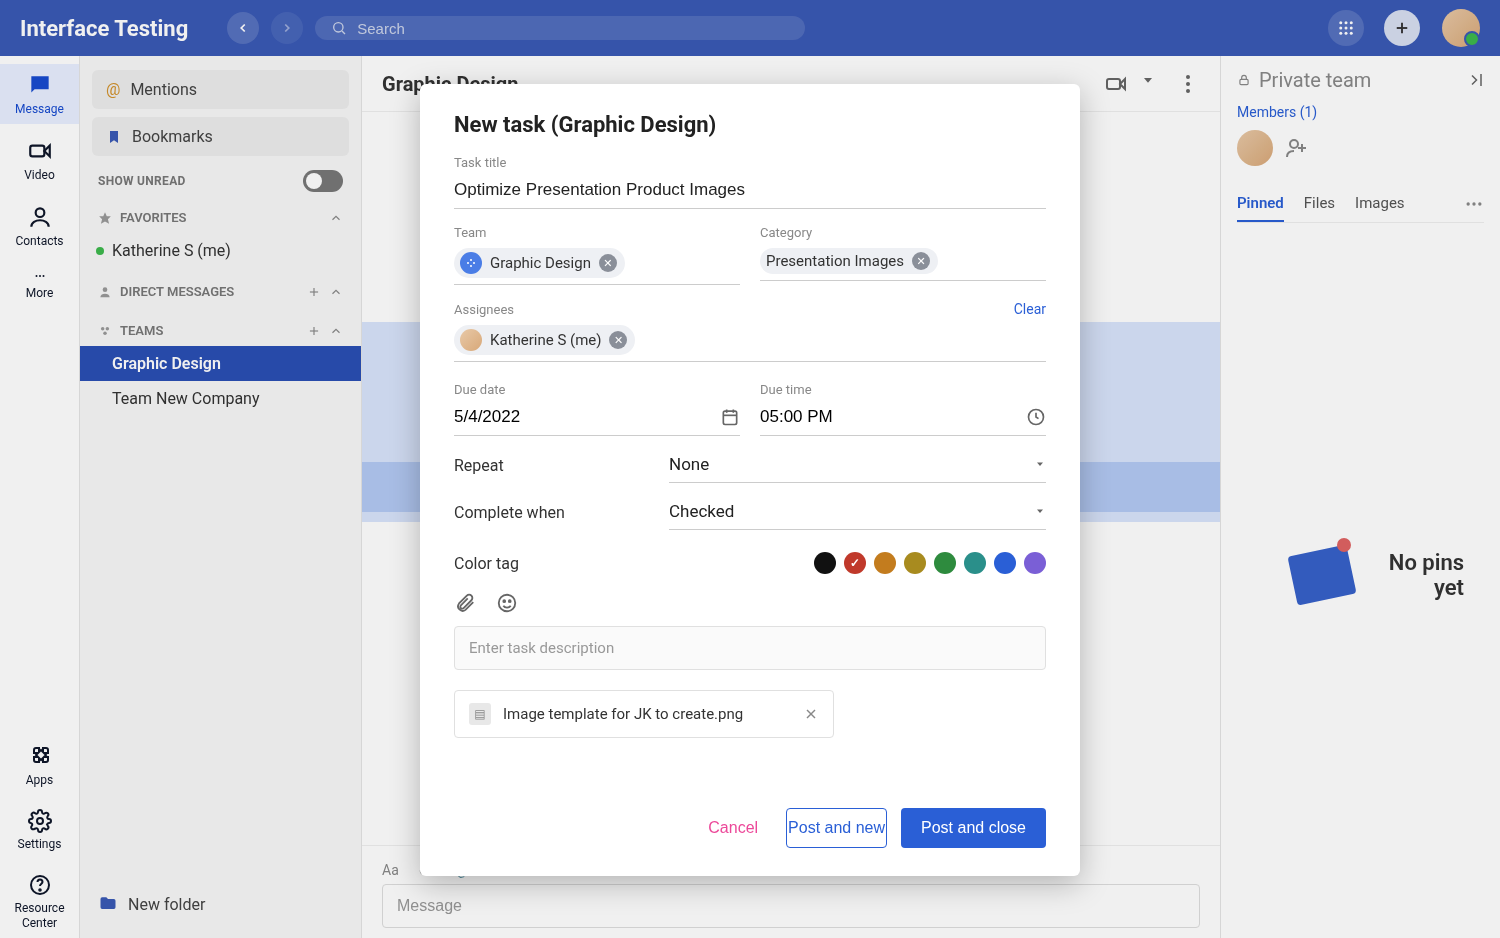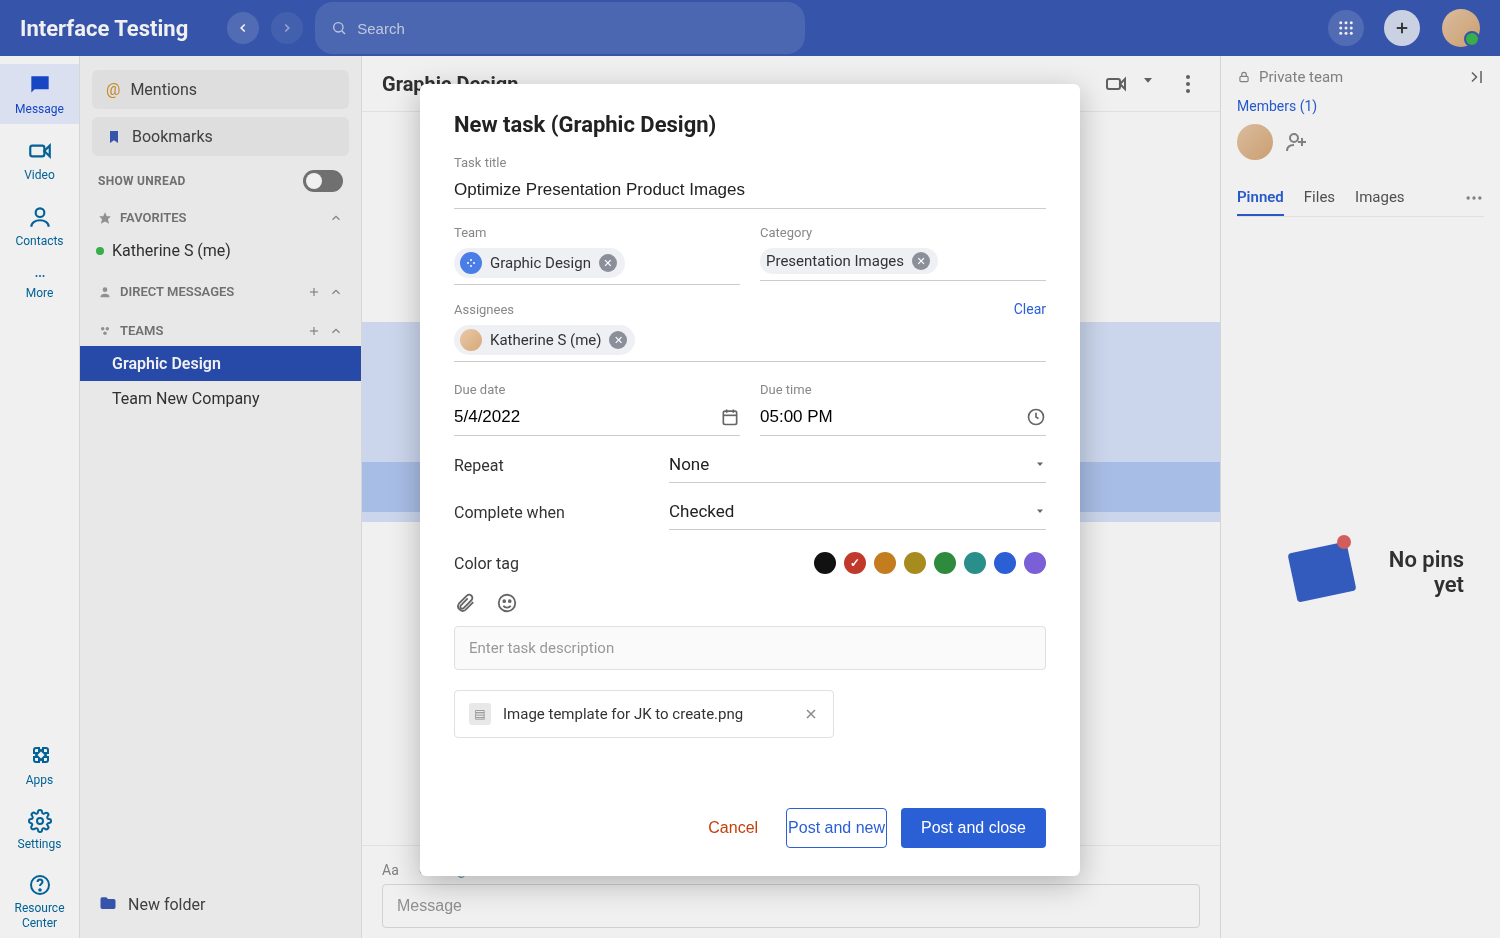--- a/index.html
+++ b/index.html
@@ -3,32 +3,32 @@
 <meta charset="utf-8">
 <style>
 * { box-sizing: border-box; margin: 0; padding: 0; }
 body { font-family: -apple-system, BlinkMacSystemFont, "Segoe UI", Roboto, Helvetica, Arial, sans-serif; font-size: 14px; color: #333; background: #f5f5f5; overflow: hidden; width: 1500px; height: 938px; position: relative; }
 
 
 .topbar { height: 56px; background: #3a5ab5; display: flex; align-items: center; padding: 0 20px; gap: 12px; }
 .app-title { color: #fff; font-size: 22px; font-weight: 700; margin-right: 27px; }
 .nav-btn { width: 32px; height: 32px; border-radius: 50%; background: rgba(255,255,255,0.15); display: flex; align-items: center; justify-content: center; color: #fff; cursor: pointer; }
 .nav-btn.disabled { opacity: 0.5; }
-.search-box { flex: 0 0 490px; height: 52px; background: rgba(255,255,255,0.12); border-radius: 18px; display: flex; align-items: center; padding: 4px 16px; color: #cdd5ea; gap: 10px; }
+.search-box { flex: 0 0 490px; height: 24px; background: rgba(255,255,255,0.12); border-radius: 18px; display: flex; align-items: center; padding: 4px 16px; color: #cdd5ea; gap: 10px; }
 .search-box input { background: transparent; border: none; outline: none; color: #fff; font-size: 15px; flex: 1; }
 .search-box input::placeholder { color: #cdd5ea; }
 .topbar-spacer { flex: 1; }
 .top-icon-btn { width: 36px; height: 36px; border-radius: 50%; background: rgba(255,255,255,0.15); display: flex; align-items: center; justify-content: center; color: #fff; cursor: pointer; margin-left: 8px; }
 .avatar-top { width: 38px; height: 38px; border-radius: 50%; background: linear-gradient(135deg,#e8c9a8,#d8a878); position: relative; margin-left: 10px; }
 .avatar-top::after { content:""; position:absolute; bottom:0; right:0; width:12px;height:12px;border-radius:50%;background:#3db84d;border:2px solid #3a5ab5; }
 
 
 .layout { display: flex; height: calc(938px - 56px); }
 .rail { width: 80px; background: #fff; border-right: 1px solid #e4e4e4; display: flex; flex-direction: column; align-items: center; padding-top: 8px; gap: 6px; }
-.rail-item { display: flex; flex-direction: column; align-items: center; gap: 4px; padding: 8px 0; width: 100%; cursor: pointer; font-size: 12px; color: #0369a1; }
+.rail-item { display: flex; flex-direction: column; align-items: center; gap: 4px; padding: 8px 0; width: 100%; cursor: pointer; font-size: 12px; color: #0f172a; }
 .rail-item.active { background: #e8efff; color: #184bd0; }
 .rail-spacer { flex: 1; }
 
 .sidebar { width: 282px; background: #f7f7f7; border-right: 1px solid #e4e4e4; padding: 10px 0; display: flex; flex-direction: column; }
 .side-pill { margin: 4px 12px; padding: 10px 14px; background: #ececec; border-radius: 6px; display:flex; align-items:center; gap:10px; font-size:16px; color:#444; cursor:pointer; }
 .side-header { display:flex; align-items:center; justify-content:space-between; padding: 10px 18px 6px; font-size:12px; font-weight:700; color:#777; letter-spacing:0.3px; }
 .toggle { width:40px;height:22px;border-radius:11px;background:#777;position:relative; }
 .toggle::after{content:"";position:absolute;left:3px;top:3px;width:16px;height:16px;border-radius:50%;background:#fff;}
 .side-section { padding: 4px 0; }
 .side-section-title { display:flex;align-items:center;gap:8px;padding:8px 18px;color:#777;font-size:13px;font-weight:600; }
@@ -46,21 +46,21 @@
 .chat-body{flex:1;background:#fff;position:relative;overflow:hidden;}
 .bg-blocks{position:absolute;inset:0;}
 .bg-blocks .b1{position:absolute;top:210px;left:0;right:0;height:200px;background:#d8e4fb;}
 .bg-blocks .b2{position:absolute;top:350px;left:0;right:0;height:50px;background:#b3c9f4;}
 .composer{border-top:1px solid #eee;padding:10px 20px;}
 .composer-icons{display:flex;gap:18px;color:#888;padding:6px 0;}
 .composer-input{width:100%;border:1px solid #ddd;border-radius:4px;padding:12px 14px;font-size:16px;color:#333;}
 .composer-input::placeholder{color:#999;}
 
 .rightpanel{width:280px;border-left:1px solid #e4e4e4;background:#fff;padding:12px 16px;display:flex;flex-direction:column;}
-.rp-row{display:flex;align-items:center;gap:8px;color:#888;font-size:15px;}
+.rp-row{display:flex;align-items:center;gap:8px;color:#888;font-size:20px;}
 .rp-row .sp{flex:1;}
 .rp-link{color:#2a5fd6;font-size:14px;margin-top:12px;cursor:pointer;}
 .rp-members{display:flex;align-items:center;gap:10px;margin-top:10px;}
 .rp-avatar{width:36px;height:36px;border-radius:50%;background:linear-gradient(135deg,#e8c9a8,#d8a878);}
 .add-member{width:28px;height:28px;color:#888;cursor:pointer;}
 .rp-tabs{display:flex;gap:20px;margin-top:20px;border-bottom:1px solid #eee;}
 .rp-tab{padding:8px 0;font-size:15px;color:#555;cursor:pointer;}
 .rp-tab.active{color:#2a5fd6;border-bottom:2px solid #2a5fd6;font-weight:600;}
 .rp-body{flex:1;display:flex;flex-direction:row;align-items:center;justify-content:center;gap:10px;text-align:right;padding:20px;}
 .pin-ill{width:120px;height:90px;position:relative;}
@@ -95,21 +95,21 @@
 .swatches{display:flex;gap:8px;}
 .swatch{width:22px;height:22px;border-radius:50%;cursor:pointer;position:relative;}
 .swatch.selected::after{content:"✓";position:absolute;inset:0;display:flex;align-items:center;justify-content:center;color:#fff;font-size:12px;font-weight:700;}
 .tool-icons{display:flex;gap:20px;margin-top:18px;color:#666;}
 .desc-box{margin-top:12px;border:1px solid #e0e0e0;background:#fafafa;border-radius:4px;padding:12px 14px;color:#999;font-size:15px;}
 .attachment{margin-top:20px;border:1px solid #e0e0e0;border-radius:4px;padding:12px 14px;display:flex;align-items:center;gap:12px;width:380px;}
 .attachment .aicon{width:22px;height:22px;background:#e8e8e8;border-radius:3px;display:flex;align-items:center;justify-content:center;color:#888;font-size:12px;}
 .attachment .aname{flex:1;font-size:15px;color:#333;}
 .attachment .aclose{color:#888;cursor:pointer;}
 .modal-actions{display:flex;justify-content:flex-end;gap:14px;margin-top:70px;}
-.btn-text{background:none;border:none;color:#c2410c;font-size:16px;padding:10px 14px;cursor:pointer;}
+.btn-text{background:none;border:none;color:#ec4899;font-size:16px;padding:10px 14px;cursor:pointer;}
 .btn-outline{background:#fff;border:1px solid #2a5fd6;color:#2a5fd6;font-size:16px;padding:10px 1px;border-radius:4px;cursor:pointer;}
 .btn-primary{background:#2a5fd6;border:none;color:#fff;font-size:16px;padding:10px 20px;border-radius:4px;cursor:pointer;}
 
 .ico{display:inline-flex;align-items:center;justify-content:center;}
 svg{display:block;}
 </style>
 </head>
 <body>
 
 <div class="topbar">

